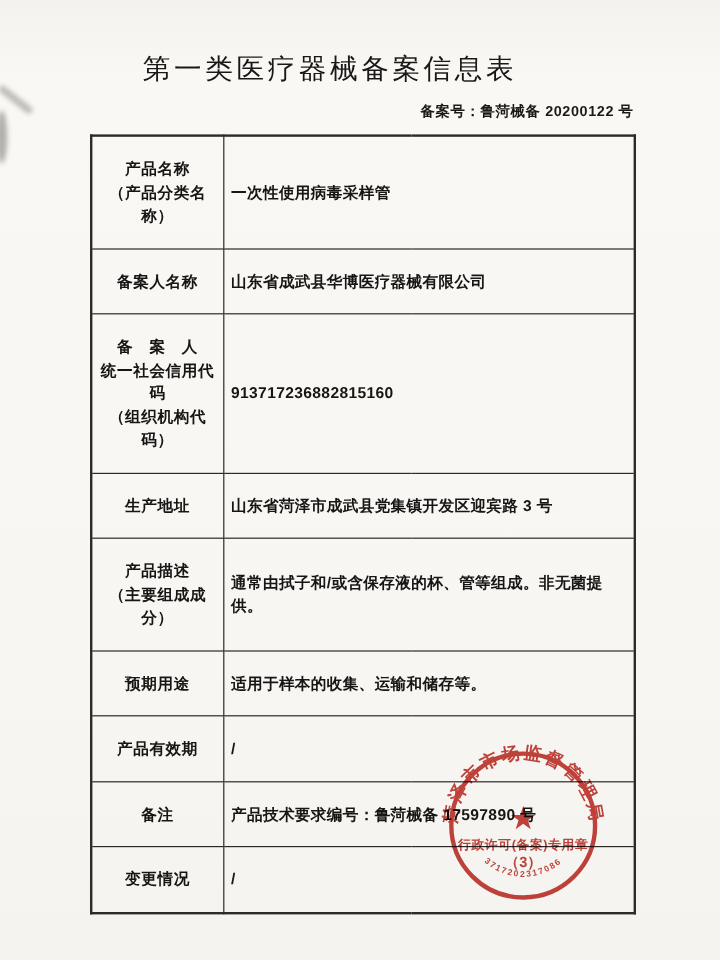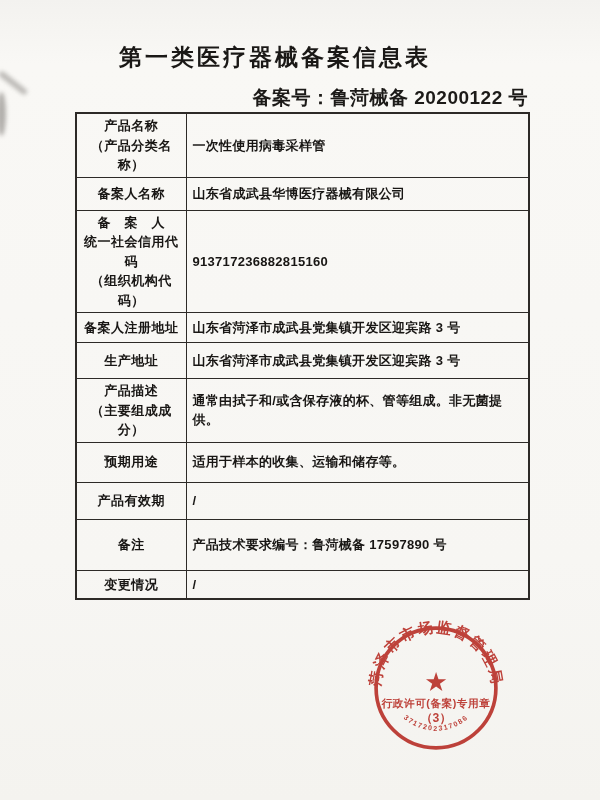--- a/index.html
+++ b/index.html
@@ -7,36 +7,36 @@
     width:600px;height:800px;overflow:hidden;position:relative;
     background:linear-gradient(180deg,#f3f2ef 0%,#f9f8f5 8%,#f7f6f3 70%,#f4f3ef 100%);
     font-family:"Liberation Sans", sans-serif;
     color:#161412;
     -webkit-font-smoothing:antialiased;
   }
   .page{position:absolute;inset:0;}
   .doc-title{
     position:absolute;top:42px;left:0;width:520px;
     text-align:center;padding-left:30px;box-sizing:border-box;
-    font-size:23px;font-weight:bold;letter-spacing:3px;color:#1a1816;
+    font-size:23px;font-weight:normal;letter-spacing:3px;color:#1a1816;
   }
   .record-no{
     position:absolute;top:85px;right:72px;
-    font-size:19px;font-weight:bold;letter-spacing:0.5px;color:#1c1a18;
+    font-size:12px;font-weight:bold;letter-spacing:0.5px;color:#1c1a18;
   }
   table.reg-table{
     position:absolute;left:75px;top:112px;width:453px;
     border-collapse:collapse;table-layout:fixed;
     border:2px solid #2d2a27;
   }
   table.reg-table td{
     border:1.5px solid #2d2a27;
     font-size:13px;font-weight:600;line-height:1.5;
     color:#181614;vertical-align:middle;
-    padding:2px 6px;box-sizing:border-box;
+    padding:17px 6px;box-sizing:border-box;
     white-space:pre-line;
     overflow:hidden;
   }
   td.lbl{text-align:center;letter-spacing:0.5px;}
   td.val{text-align:left;padding-left:12px;letter-spacing:0.3px;}
   td.val-models{font-size:12.6px;line-height:1.62;letter-spacing:0.2px;}
   tr.r1 td{height:41px;} tr.r2 td{height:42px;} tr.r3 td{height:33px;}
   tr.r4 td{height:65px;} tr.r5 td{height:30px;} tr.r6 td{height:36px;}
   tr.r7 td{height:101px;} tr.r8 td{height:62px;} tr.r9 td{height:40px;}
   tr.r10 td{height:37px;} tr.r11 td{height:51px;} tr.r12 td{height:58px;}
@@ -89,24 +89,20 @@
       <tr class="r3">
         <td class="lbl">备案人名称</td>
         <td class="val" colspan="3">山东省成武县华博医疗器械有限公司</td>
       </tr>
       <tr class="r4">
         <td class="lbl">备　案　人
 统一社会信用代码
 （组织机构代码）</td>
         <td class="val" colspan="3">913717236882815160</td>
       </tr>
-      <tr class="r5">
-        <td class="lbl">备案人注册地址</td>
-        <td class="val" colspan="3">山东省菏泽市成武县党集镇开发区迎宾路 3 号</td>
-      </tr>
       <tr class="r6">
         <td class="lbl">生产地址</td>
         <td class="val" colspan="3">山东省菏泽市成武县党集镇开发区迎宾路 3 号</td>
       </tr>
       <tr class="r8">
         <td class="lbl">产品描述
 （主要组成成分）</td>
         <td class="val" colspan="3">通常由拭子和/或含保存液的杯、管等组成。非无菌提供。</td>
       </tr>
       <tr class="r9">

